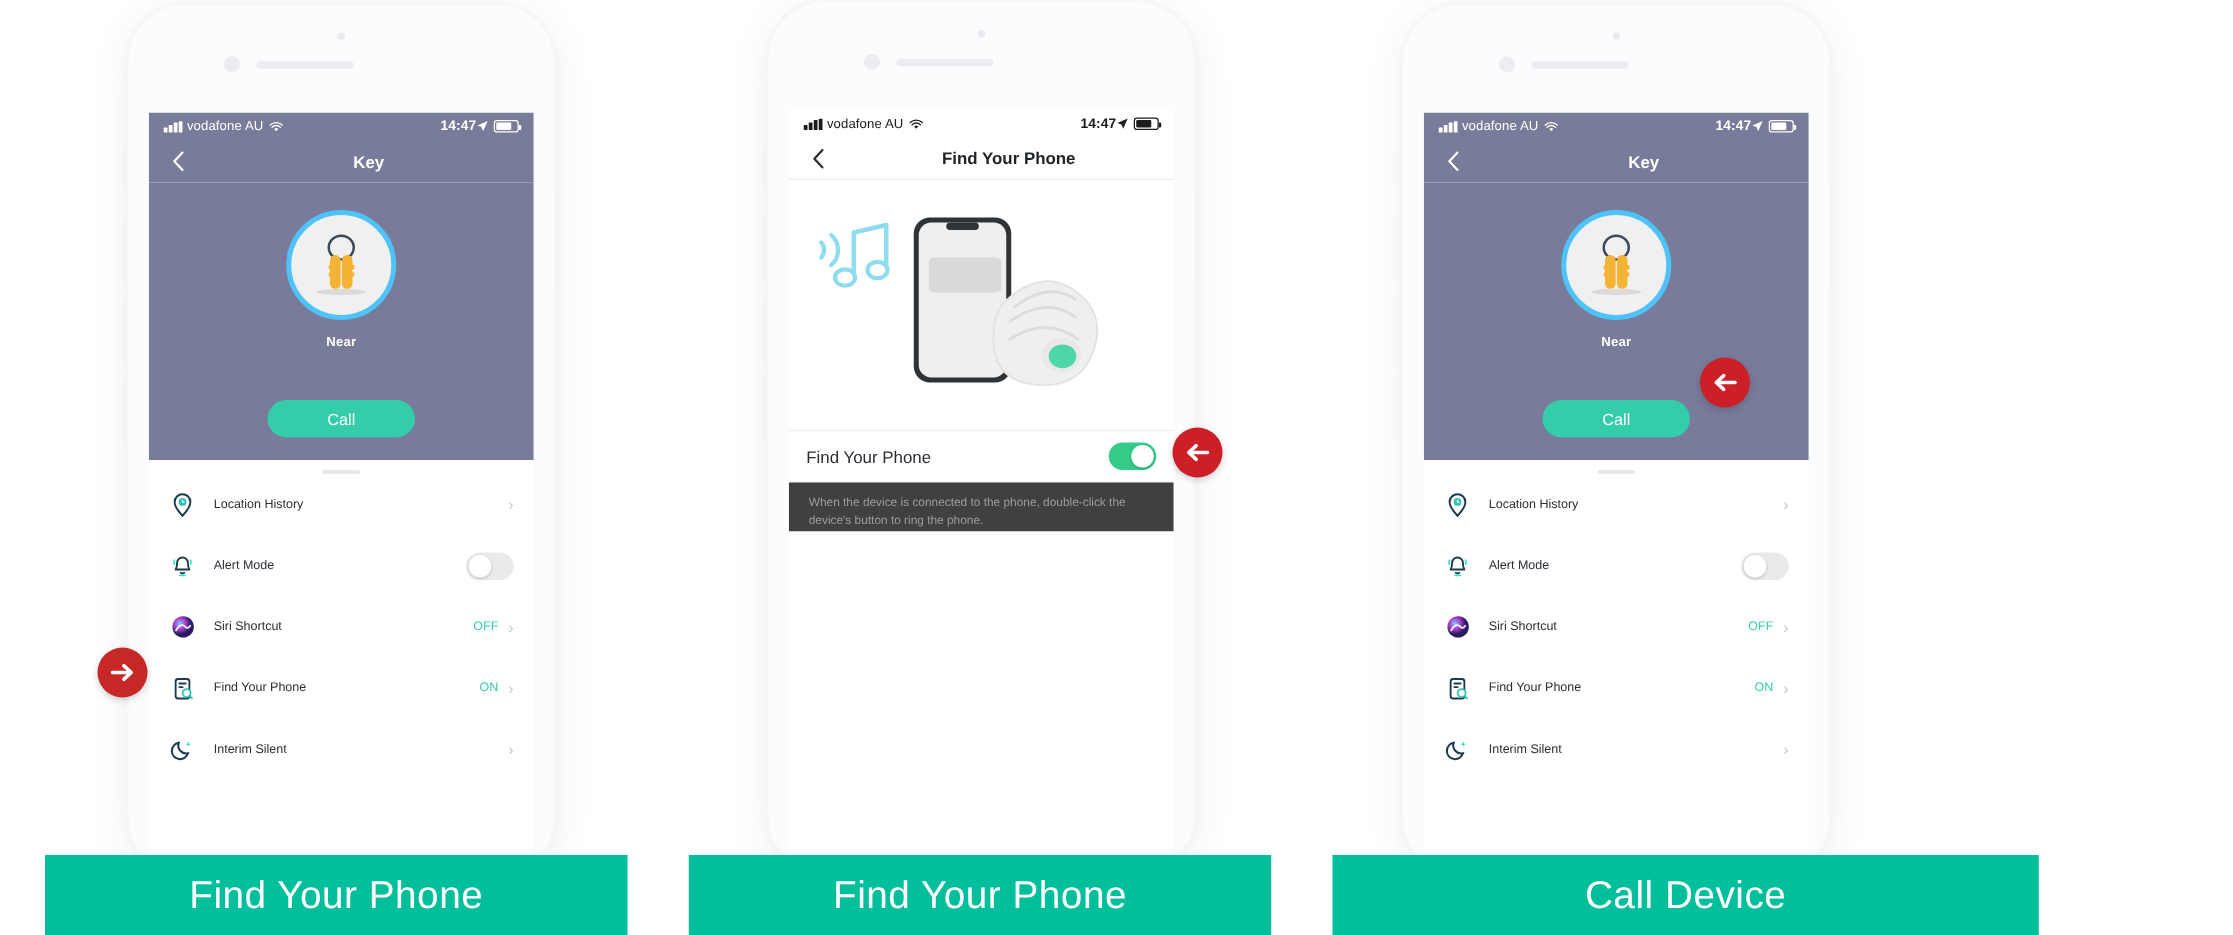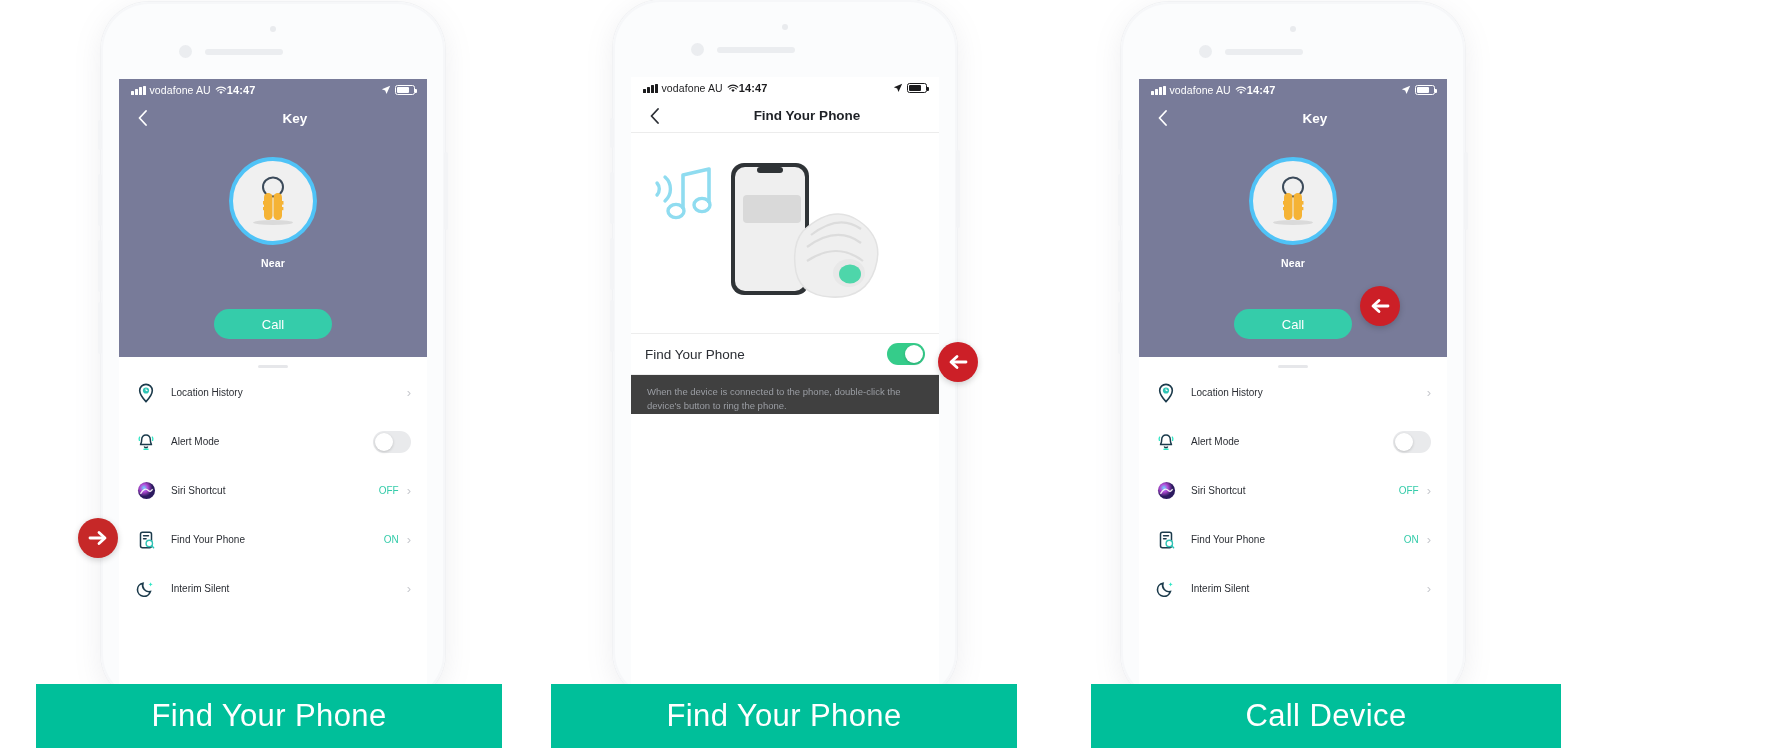--- a/index.html
+++ b/index.html
@@ -44,42 +44,42 @@
   .sb2 { top:172px; height:52px; }
   .sb3 { top:238px; height:52px; }
   .sb4 { top:300px; height:52px; }
   .side-btn-r {
     position:absolute; right:-3px; top:150px; width:4px; height:78px;
     border-radius:3px; background:#f3f4f6;
   }
 
   
   .screen {
-    position:absolute; left:18px; top:77px; width:308px; height:612px;
+    position:absolute; left:18px; top:88px; width:308px; height:612px;
     overflow:hidden; background:#fff;
   }
 
   
   .statusbar {
     height:22px; display:flex; align-items:center;
     padding:0 12px; font-size:10.5px; font-weight:bold;
     letter-spacing:.1px;
   }
   .statusbar.dark { color:#fff; }
   .statusbar.light { color:#1c1c1e; }
   .sb-left { display:flex; align-items:center; gap:4px; }
   .bars { display:flex; align-items:flex-end; gap:1.5px; height:9px; }
   .bars i { width:2.5px; border-radius:.5px; background:currentColor; display:block; }
   .bars i:nth-child(1){ height:3.5px; }
   .bars i:nth-child(2){ height:5.5px; }
   .bars i:nth-child(3){ height:7.5px; }
   .bars i:nth-child(4){ height:9px; }
   .carrier { font-size:10.5px; font-weight:500; }
   .wifi { width:12px; height:9px; }
-  .sb-center { flex:1; text-align:left; font-size:11px; font-weight:bold; }
+  .sb-center { flex:1; text-align:right; font-size:11px; font-weight:bold; }
   .sb-right { display:flex; align-items:center; gap:4px; }
   .loc-arrow { width:10px; height:10px; }
   .battery {
     width:20px; height:9.5px; border:1.2px solid currentColor;
     border-radius:2.5px; position:relative; padding:1px;
   }
   .battery::after {
     content:""; position:absolute; right:-3px; top:2.7px;
     width:1.6px; height:4px; border-radius:0 1px 1px 0; background:currentColor;
   }
@@ -587,15 +587,15 @@
     </div>
   </div>
 
   <div class="arrow-badge red2" style="left:1360px; top:286px;">
     <svg width="20" height="18" viewBox="0 0 20 18">
       <path d="M18 9 H4" stroke="#fff" stroke-width="2.8" stroke-linecap="round"></path>
       <path d="M9 3.5 L3 9 L9 14.5" stroke="#fff" stroke-width="2.8" fill="none" stroke-linecap="round" stroke-linejoin="round"></path>
     </svg>
   </div>
 
-  <div class="caption" style="left:1091px; width:470px;">Call Device</div>
+  <div class="caption" style="left:1066px; width:565px;">Call Device</div>
 
 </div>
 
 </body></html>

